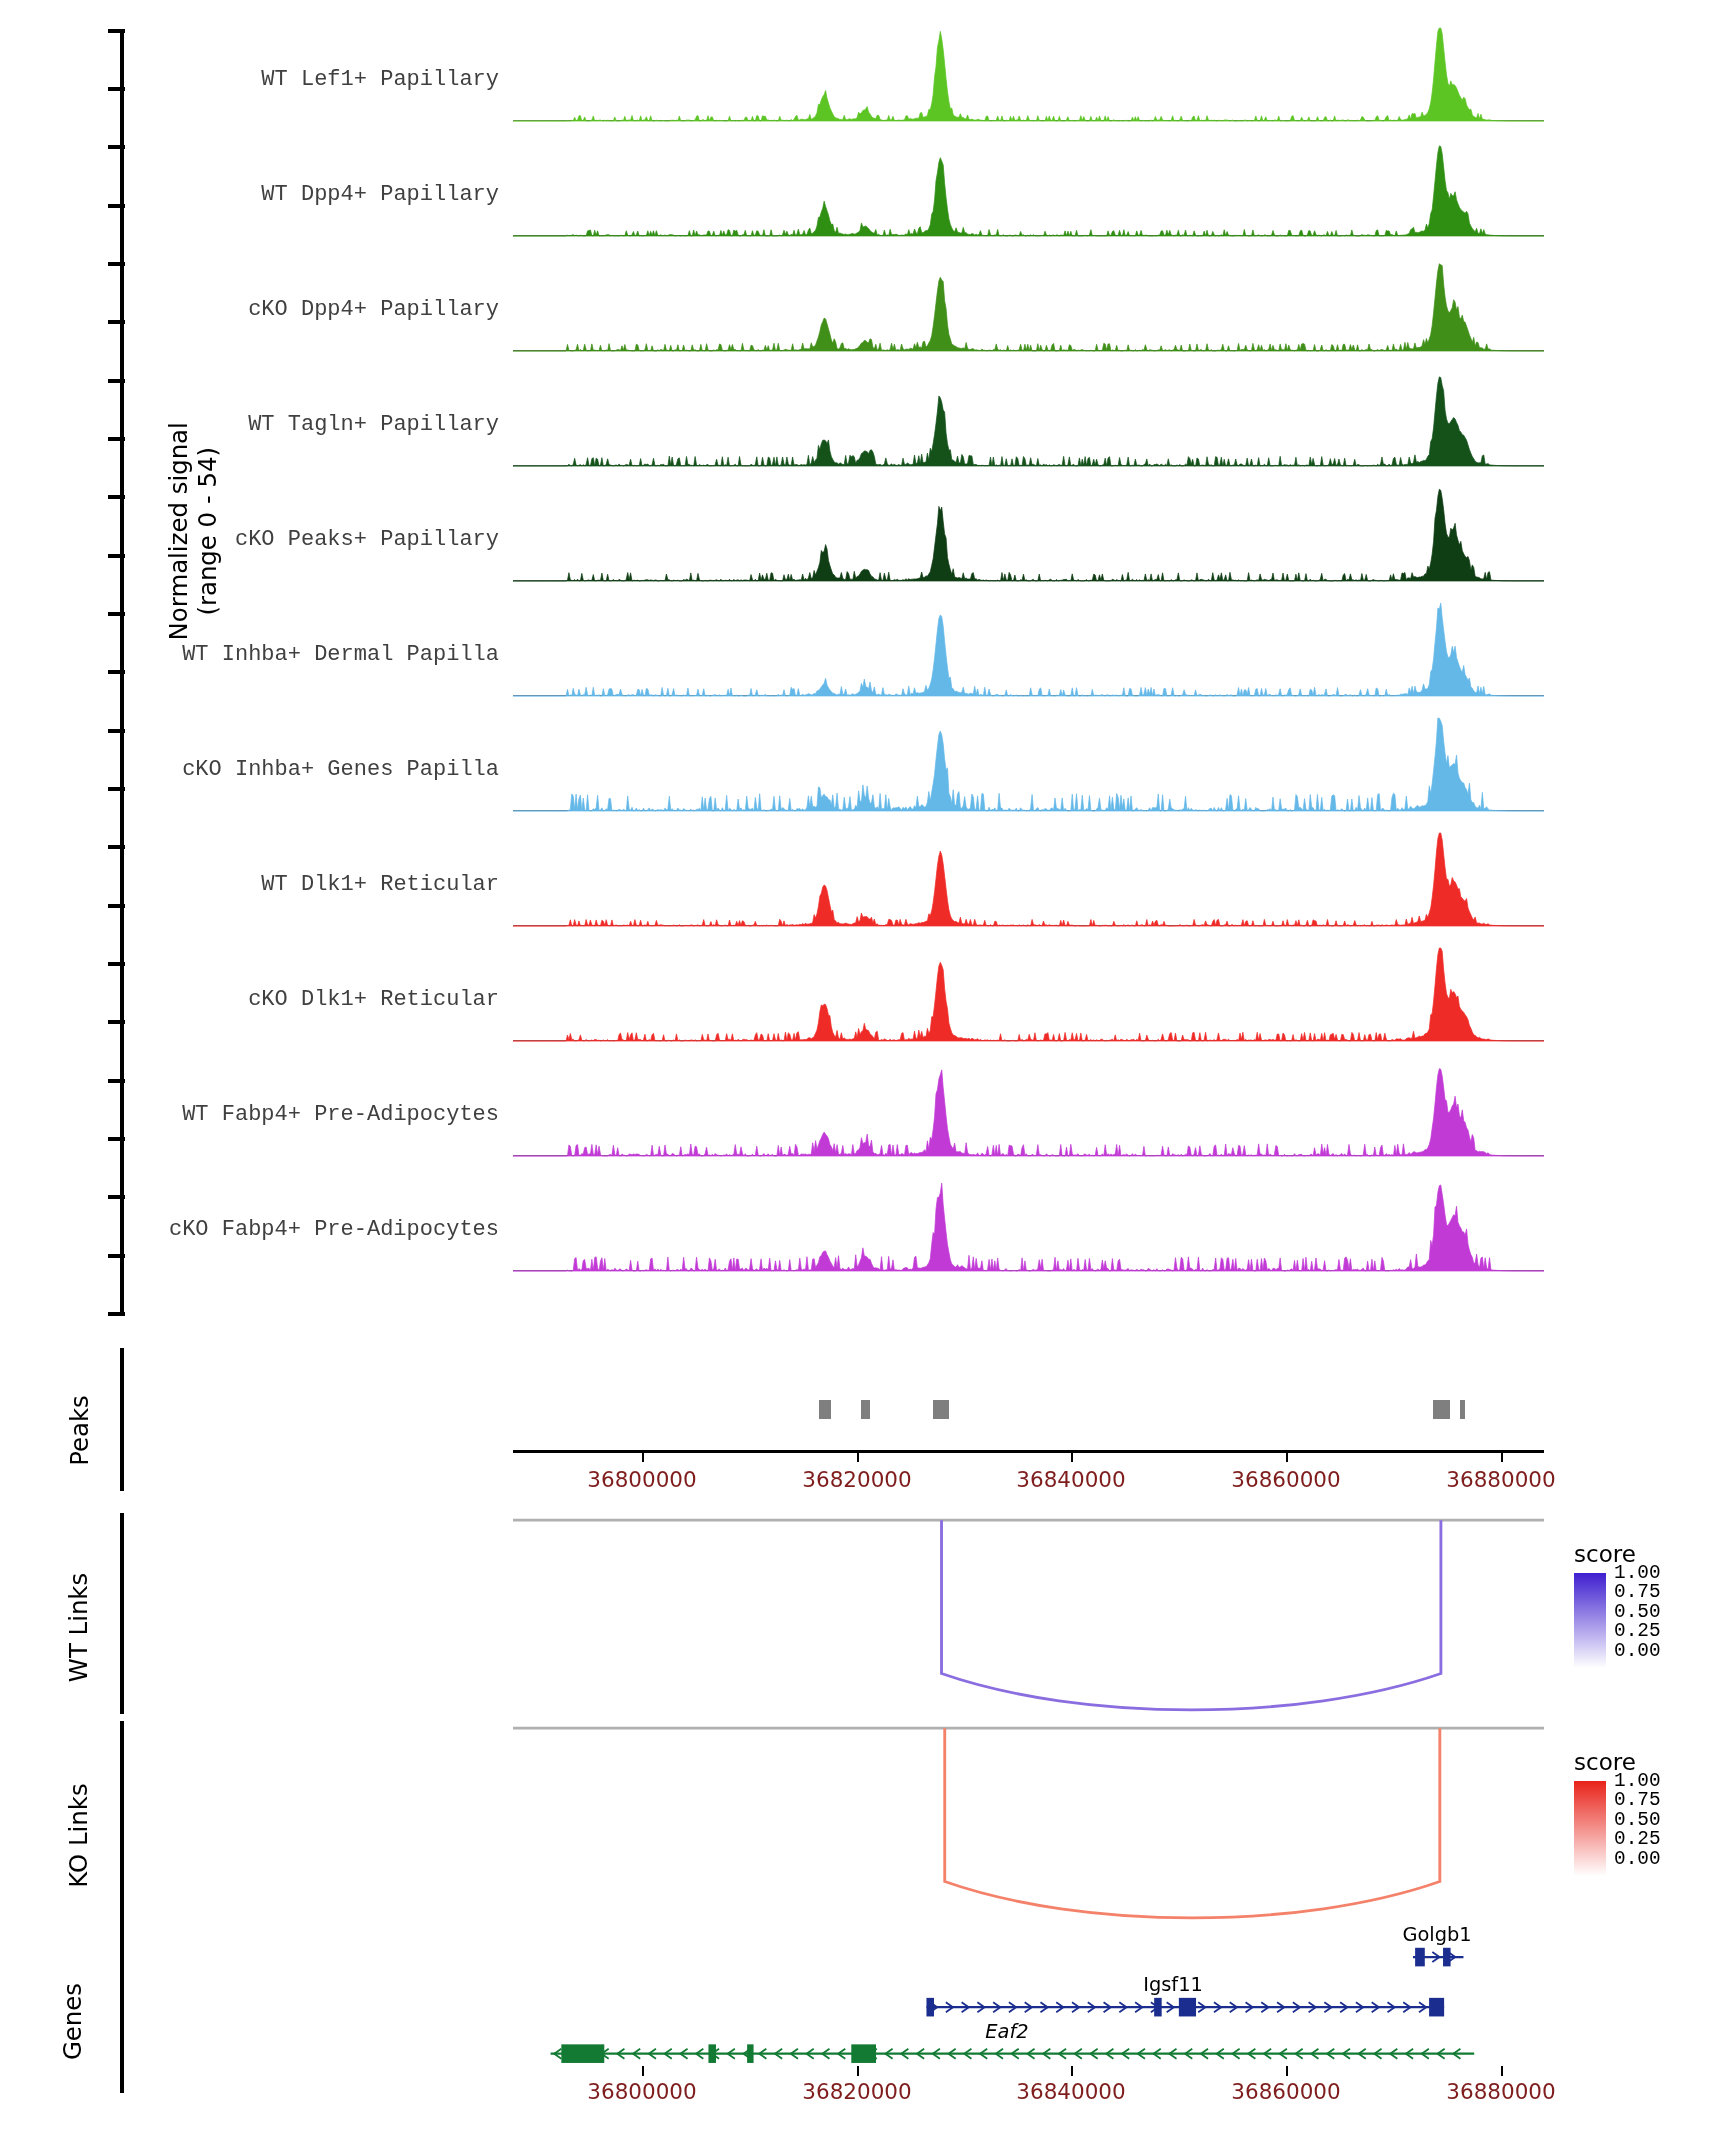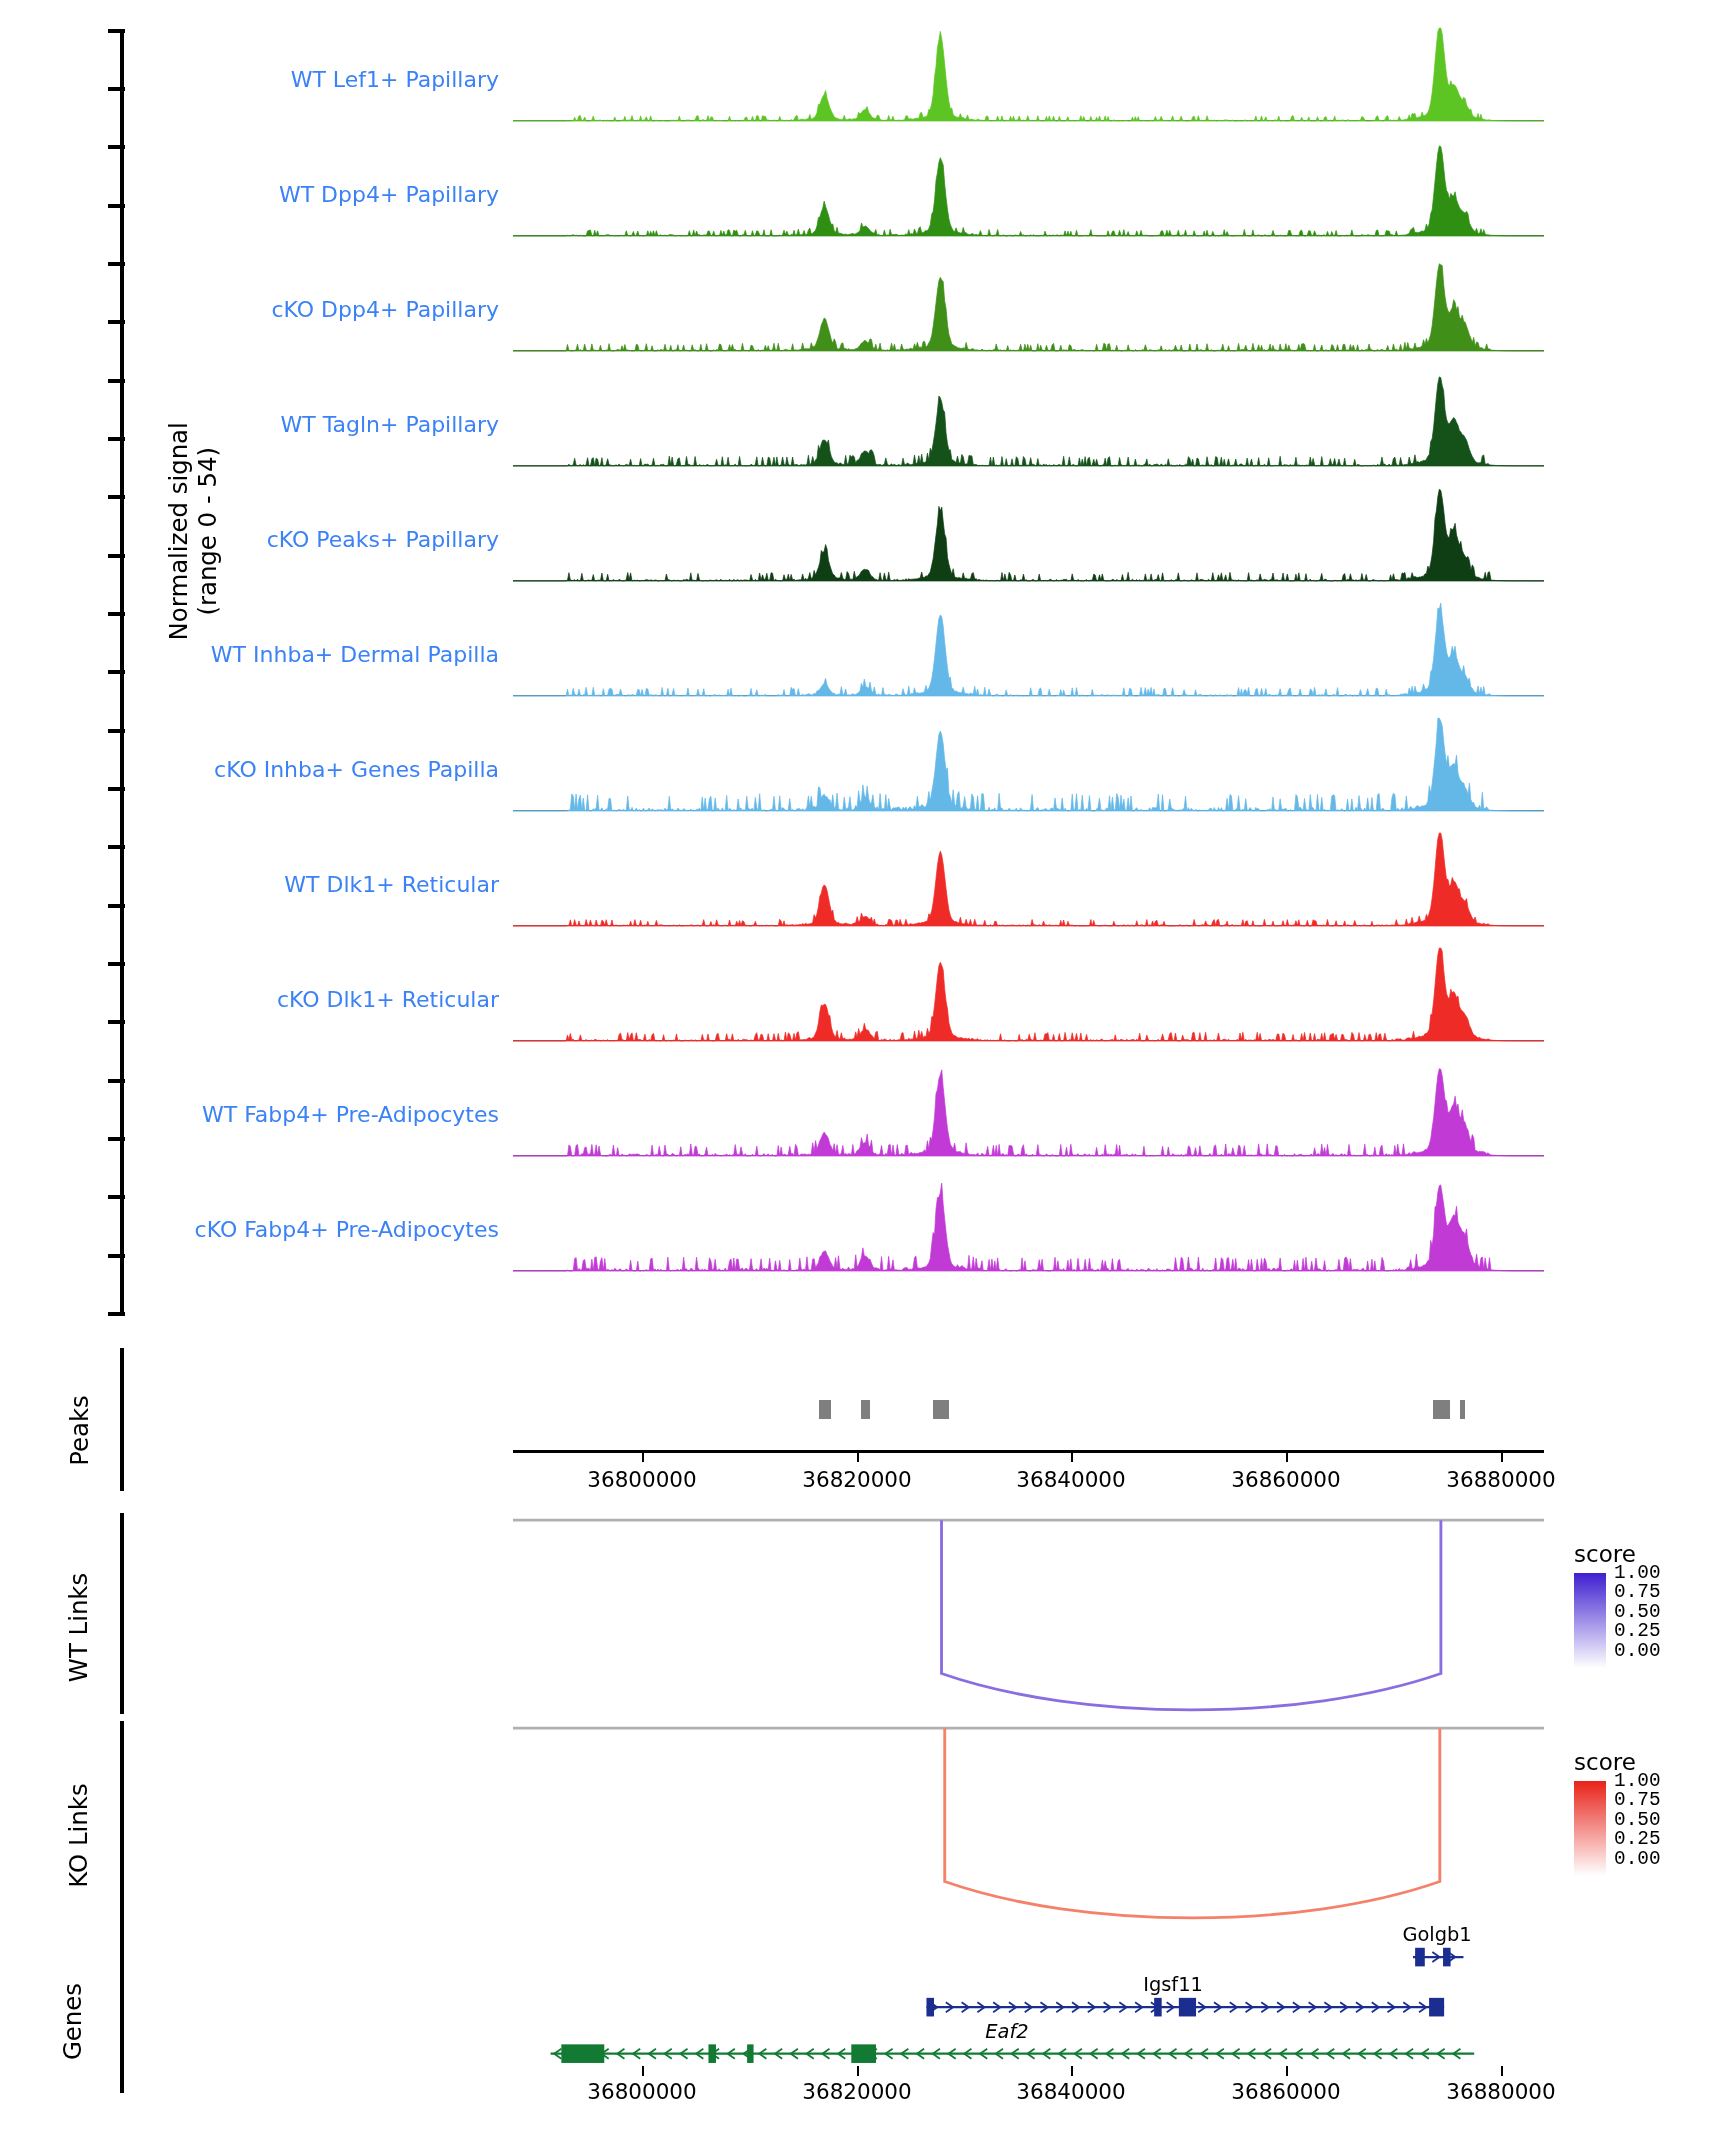--- a/index.html
+++ b/index.html
@@ -31,21 +31,22 @@
   .tracks{position:absolute; left:0; top:0; width:1721px;}
   .track{position:relative; height:115px;}
   .track-label{
     position:absolute;
     right:1222px;
     top:50%;
     transform:translateY(-50%);
     font-size:22px;
     white-space:nowrap;
     text-align:left;
-    color:#3b82f6;
+    color:#404040;
+    font-family:Liberation Mono, monospace;
   }
   .track-canvas{
     position:absolute;
     left:513px;
     width:1031px;
     top:0;
     height:115px;
   }
   .baseline{
     position:absolute;
@@ -76,21 +77,21 @@
   
   .peaks-spine{position:absolute;left:120px;top:1348px;width:4.3px;height:143px;background:#000;}
   .peaks-area{position:absolute;left:513px;top:1348px;width:1031px;height:143px;}
   .peak{position:absolute;background:#7f7f7f;top:52px;}
 
   
   .axis-line{position:absolute;left:513px;width:1031px;height:2.9px;background:#000;}
   .axis-ticks{position:absolute;left:513px;width:1031px;height:10px;}
   .axis-ticks .t{position:absolute;width:2.2px;height:10px;background:#000;top:0;}
   .axis-nums{position:absolute;left:513px;width:1031px;height:32px;}
-  .axis-nums span{position:absolute;font-size:21.5px;transform:translateX(-50%);color:#000000;}
+  .axis-nums span{position:absolute;font-size:21.5px;transform:translateX(-50%);color:#7f1d1d;}
 
   
   .link-spine{position:absolute;left:120px;width:4.3px;background:#000;}
   .link-area{position:absolute;left:513px;width:1031px;}
   .link-area svg{position:absolute;left:0;top:0;width:1031px;height:100%;overflow:visible;}
 
   .legend{position:absolute;font-size:21.5px;}
   .legend .ltitle{font-size:23px;margin-bottom:4.3px;}
   .legend .lbar{position:absolute;left:0;top:32px;width:32px;height:95px;}
   .legend .lticks{position:absolute;left:40px;top:23px;font-size:19.4px;line-height:19.4px;font-family:Liberation Mono, monospace;}

